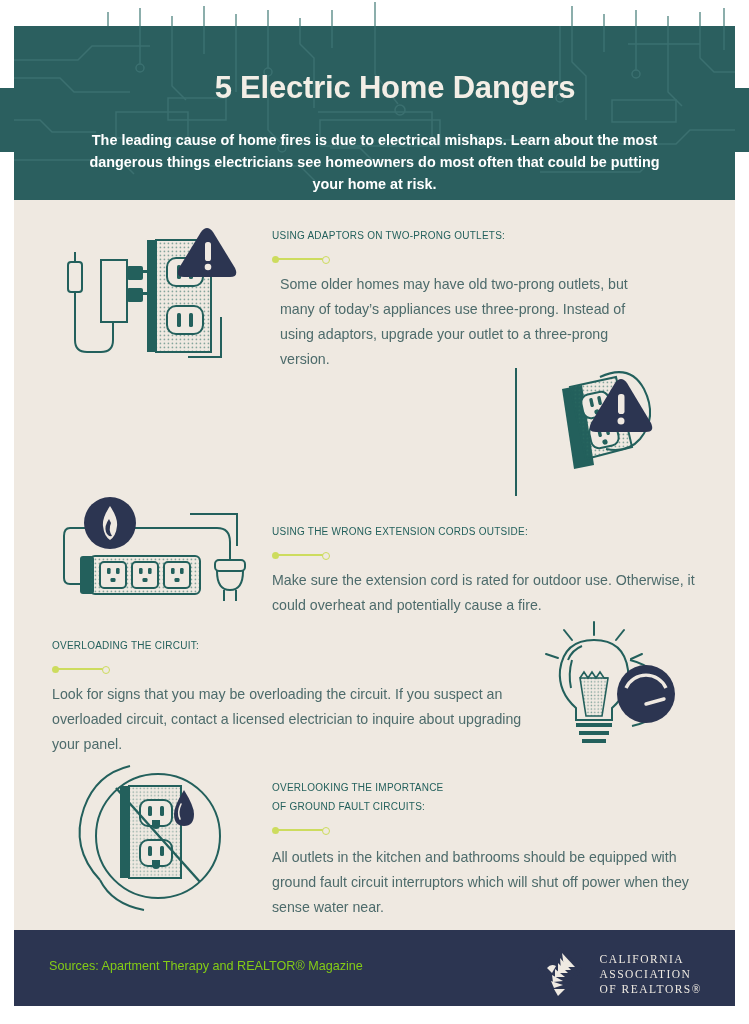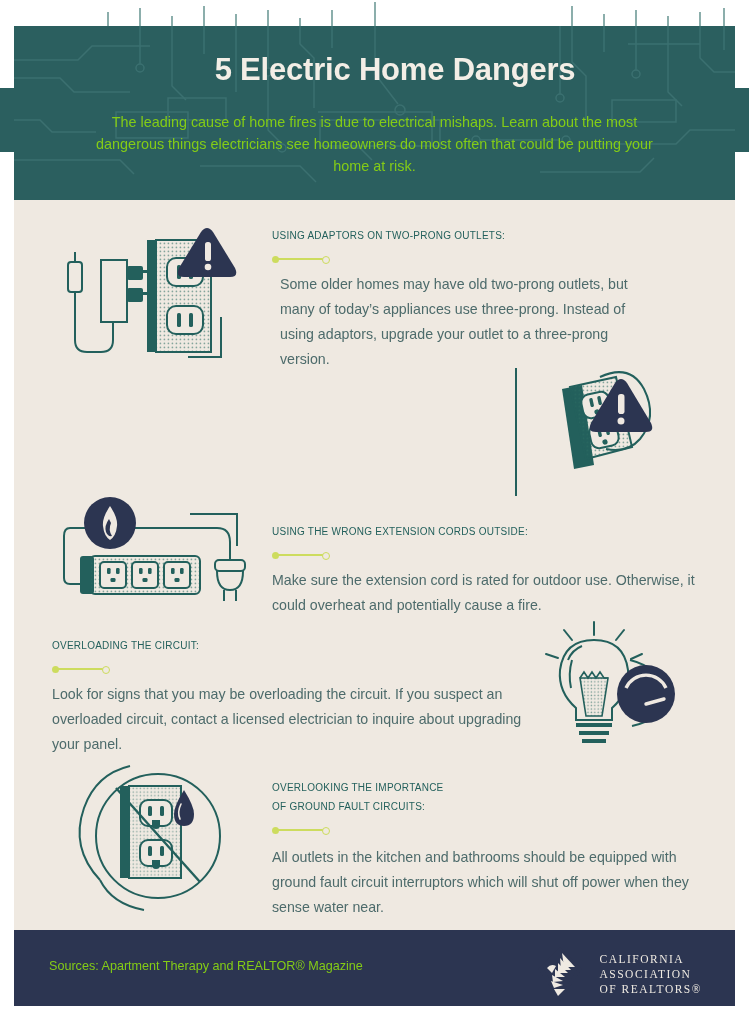--- a/index.html
+++ b/index.html
@@ -29,34 +29,34 @@
     width:749px; height:200px;
     pointer-events:none;
   }
   .header-inner{
     position:relative;
     z-index:3;
     text-align:center;
     padding-top:26px;
   }
   .title{
-    margin:0;
+    margin:18px;
     color:#f3eee6;
     font-size:31px;
     font-weight:bold;
     letter-spacing:-0.2px;
     padding-left:41px;
   }
   .subtitle{
     margin:23px auto 0 auto;
     width:590px;
-    color:#84cc16;
+    color:#ffffff;
     font-size:14.4px;
     line-height:22px;
-    font-weight:400;
+    font-weight:700;
   }
 
   
   .body-bg{
     position:absolute;
     left:14px; top:200px;
     width:721px; height:730px;
     background:#efe9e1;
   }
 

